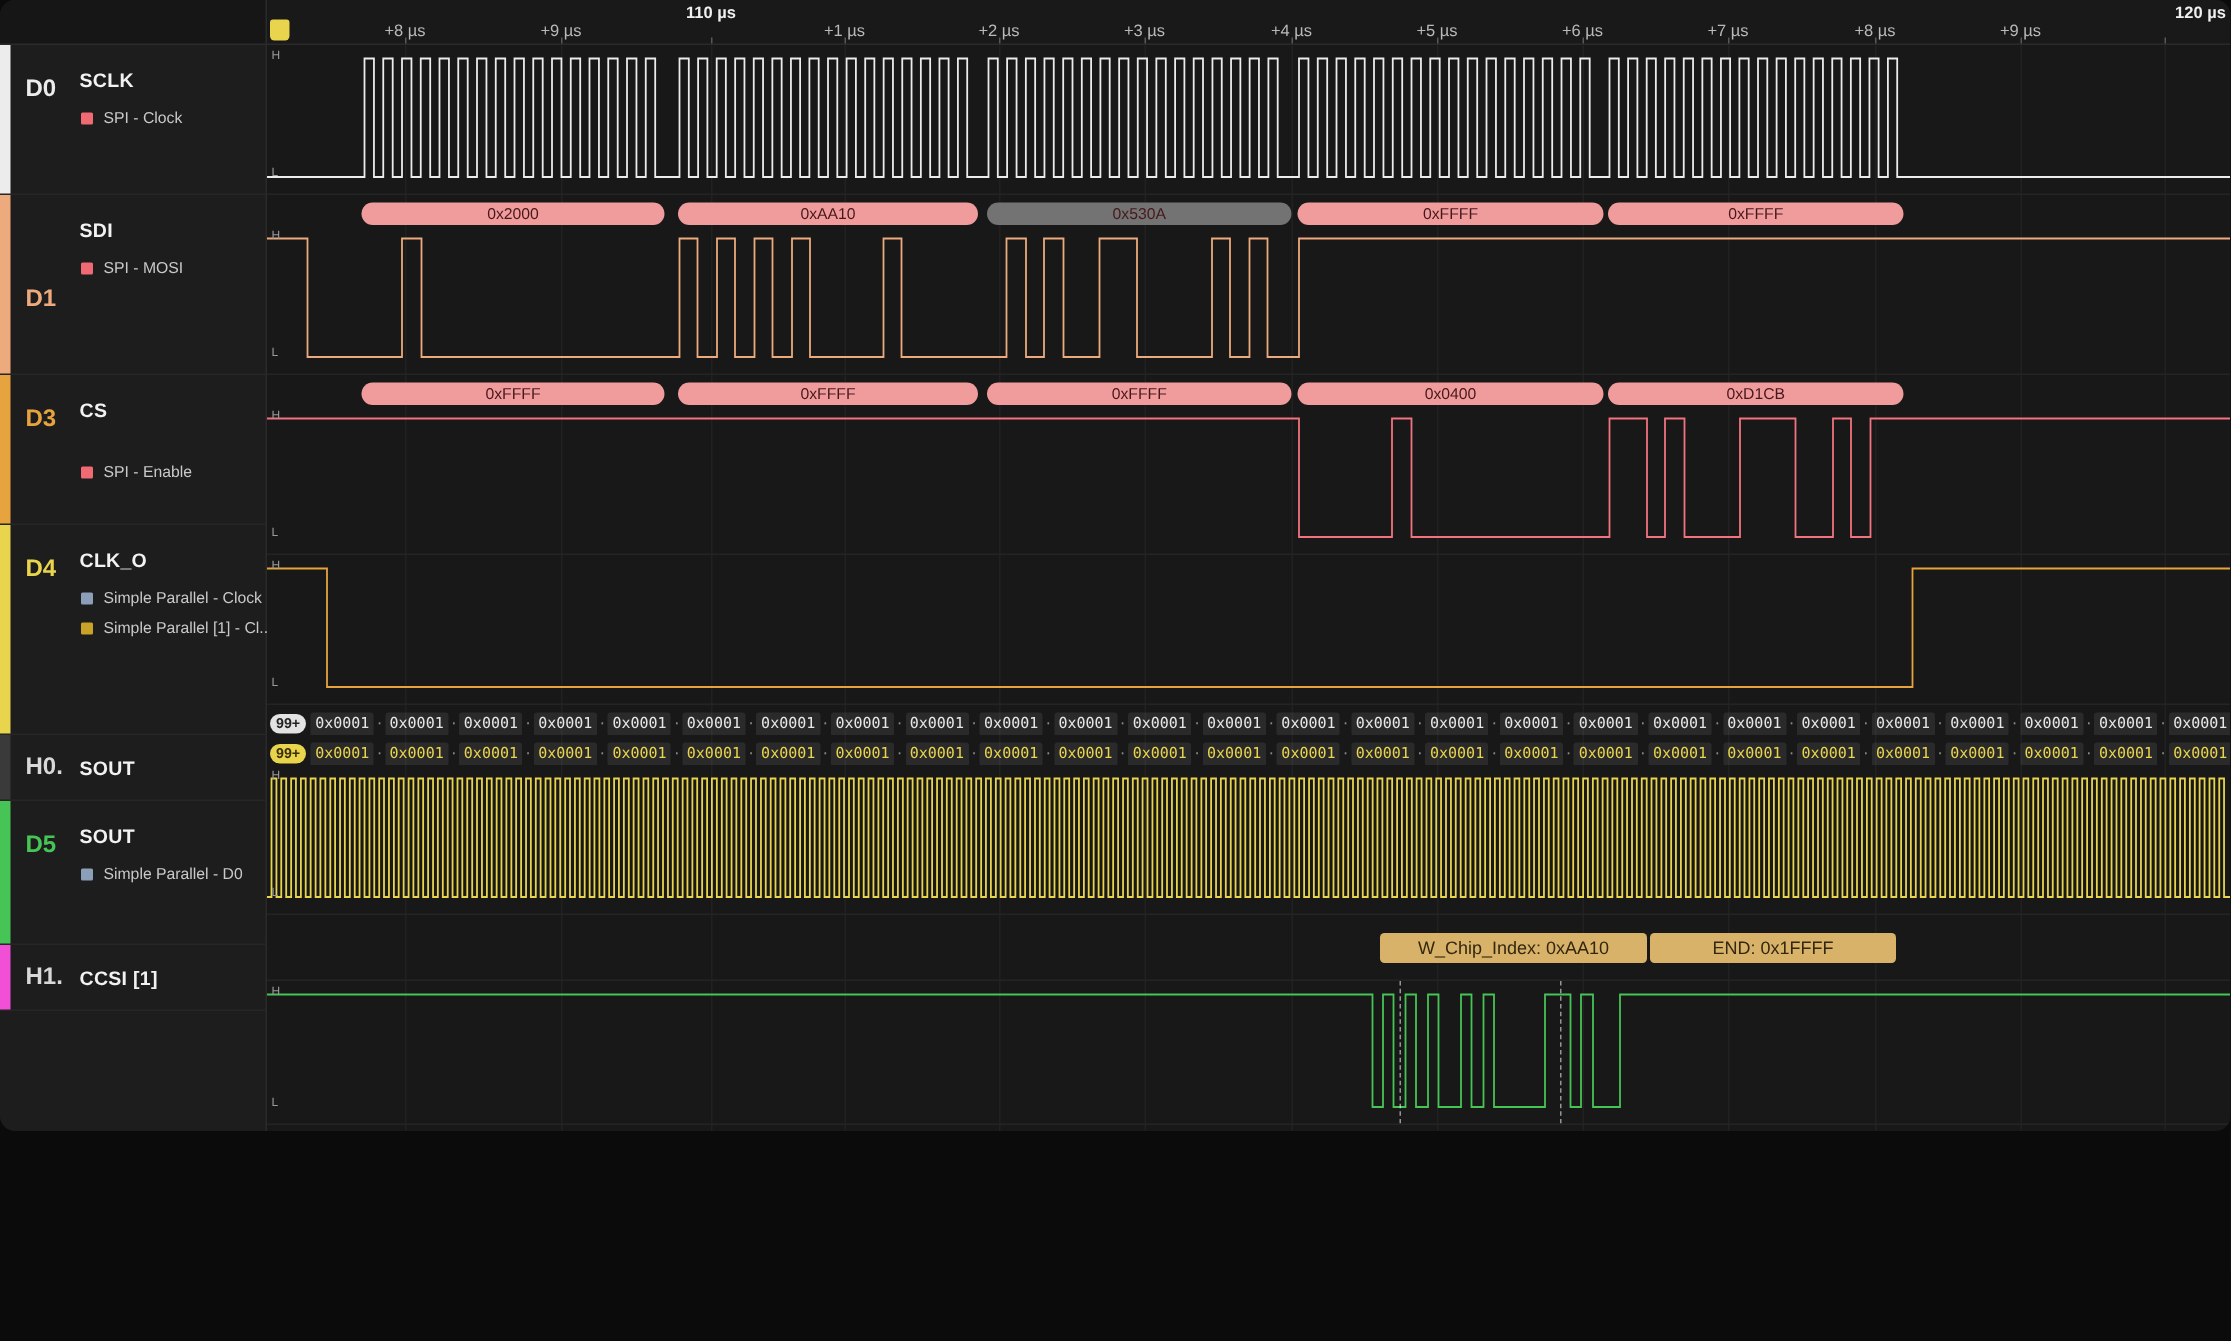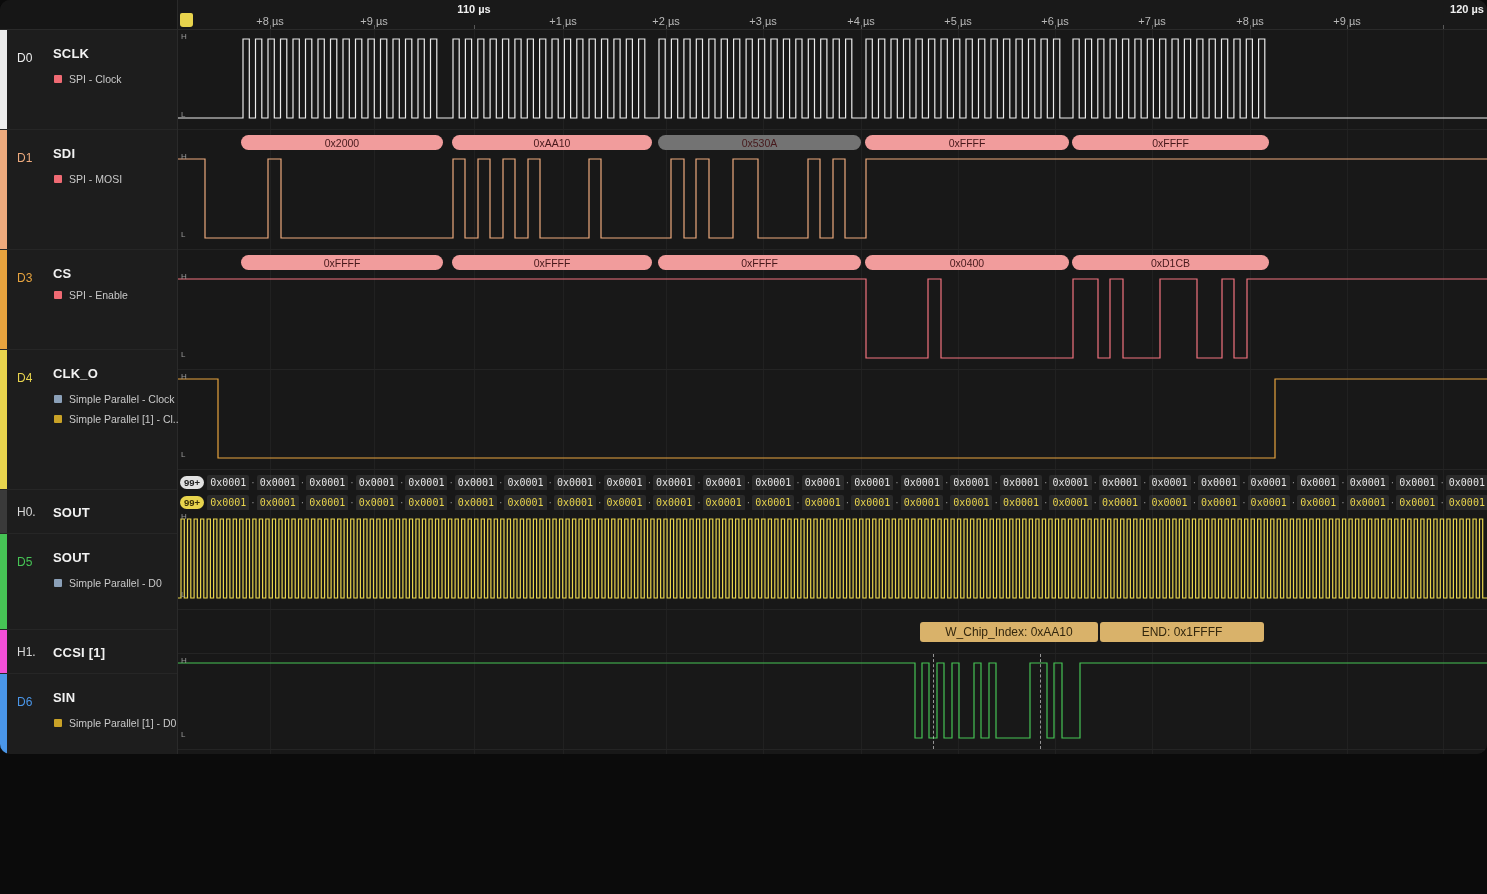--- a/index.html
+++ b/index.html
@@ -12,21 +12,21 @@
   #ruler { position:absolute; left:178px; top:0; width:1309px; height:30px; background:#191919; border-bottom:1px solid #2a2a2a; }
   .tick-label { position:absolute; transform:translateX(-50%); color:#b9b9b9; font-size:11px; top:15px; white-space:nowrap; }
   .tick-label.major { color:#f0f0f0; font-weight:700; top:3px; }
   .ruler-tick { position:absolute; bottom:0; width:1px; height:4px; background:#585858; }
   .tl-marker { position:absolute; left:2px; top:13px; width:13px; height:14px; border-radius:2px 2px 3px 3px; }
 
   
   #sidebar { position:absolute; left:0; top:30px; width:178px; height:854px; background:#1d1d1d; border-right:1px solid #2a2a2a; }
   .srow { position:relative; width:100%; border-bottom:1px solid #262626; }
   .strip { position:absolute; left:0; top:0; bottom:0; width:7px; }
-  .cid { position:absolute; left:17px; top:21px; font-size:12px; font-weight:400; }
+  .cid { position:absolute; left:17px; top:21px; font-size:16px; font-weight:700; }
   .cname { position:absolute; left:53px; top:16px; font-size:13px; font-weight:700; color:#f2f2f2; letter-spacing:.2px; }
   .srow.ann .cid { top:50%; transform:translateY(-50%); }
   .srow.ann .cname { top:50%; transform:translateY(-50%); }
   .aline { position:absolute; left:54px; display:flex; align-items:center; gap:7px; white-space:nowrap; }
   .asq { width:8px; height:8px; border-radius:1px; flex:0 0 auto; }
   .atext { font-size:10.5px; color:#c9c9c9; }
 
   
   #waves { position:absolute; left:178px; top:30px; width:1309px; height:854px; background:#181818; }
   .grid-overlay { position:absolute; inset:0; pointer-events:none; }
@@ -91,32 +91,32 @@
         <div class="strip" style="background: rgb(236, 236, 236);"></div>
         <span class="cid" style="color: rgb(236, 236, 236);">D0</span>
         <span class="cname">SCLK</span>
         <div class="aline" style="top: 43px; text-align: right;">
           <span class="asq" style="background: rgb(239, 106, 115);"></span>
           <span class="atext">SPI - Clock</span>
         </div>
       </div>
       <div class="srow" style="height: 120px;">
         <div class="strip" style="background: rgb(237, 170, 125);"></div>
-        <span class="cid" style="color: rgb(237, 170, 125);">D1</span>
+        <span class="cid" style="color: rgb(237, 170, 125); margin-top: 40px;">D1</span>
         <span class="cname">SDI</span>
         <div class="aline" style="top: 43px;">
           <span class="asq" style="background: rgb(239, 106, 115);"></span>
           <span class="atext">SPI - MOSI</span>
         </div>
       </div>
       <div class="srow" style="height: 100px;">
         <div class="strip" style="background: rgb(231, 163, 62);"></div>
         <span class="cid" style="color: rgb(231, 163, 62);">D3</span>
         <span class="cname">CS</span>
-        <div class="aline" style="top: 39px;">
+        <div class="aline" style="top: 59px;">
           <span class="asq" style="background: rgb(239, 106, 115);"></span>
           <span class="atext">SPI - Enable</span>
         </div>
       </div>
       <div class="srow" style="height: 140px;">
         <div class="strip" style="background: rgb(232, 212, 77);"></div>
         <span class="cid" style="color: rgb(232, 212, 77);">D4</span>
         <span class="cname">CLK_O</span>
         <div class="aline" style="top: 43px;">
           <span class="asq" style="background: rgb(139, 160, 184);"></span>
@@ -138,29 +138,20 @@
         <span class="cname">SOUT</span>
         <div class="aline" style="top: 43px; align-items: center;">
           <span class="asq" style="background: rgb(139, 160, 184);"></span>
           <span class="atext">Simple Parallel - D0</span>
         </div>
       </div>
       <div class="srow ann" style="height: 44px;">
         <div class="strip" style="background: rgb(242, 79, 215);"></div>
         <span class="cid" style="color: rgb(216, 216, 216);">H1.</span>
         <span class="cname">CCSI [1]</span>
-      </div>
-      <div class="srow" style="height: 90px;">
-        <div class="strip" style="background: rgb(74, 150, 232);"></div>
-        <span class="cid" style="color: rgb(74, 150, 232);">D6</span>
-        <span class="cname">SIN</span>
-        <div class="aline" style="top: 43px;">
-          <span class="asq" style="background: rgb(201, 162, 39);"></span>
-          <span class="atext">Simple Parallel [1] - D0</span>
-        </div>
       </div>
     </div>
   <div id="waves">
       <div class="grid-overlay">
         <div class="grid" style="left: 92px;"></div>
         <div class="grid" style="left: 196px;"></div>
         <div class="grid" style="left: 296px;"></div>
         <div class="grid" style="left: 385px;"></div>
         <div class="grid" style="left: 488px;"></div>
         <div class="grid" style="left: 585px;"></div>

